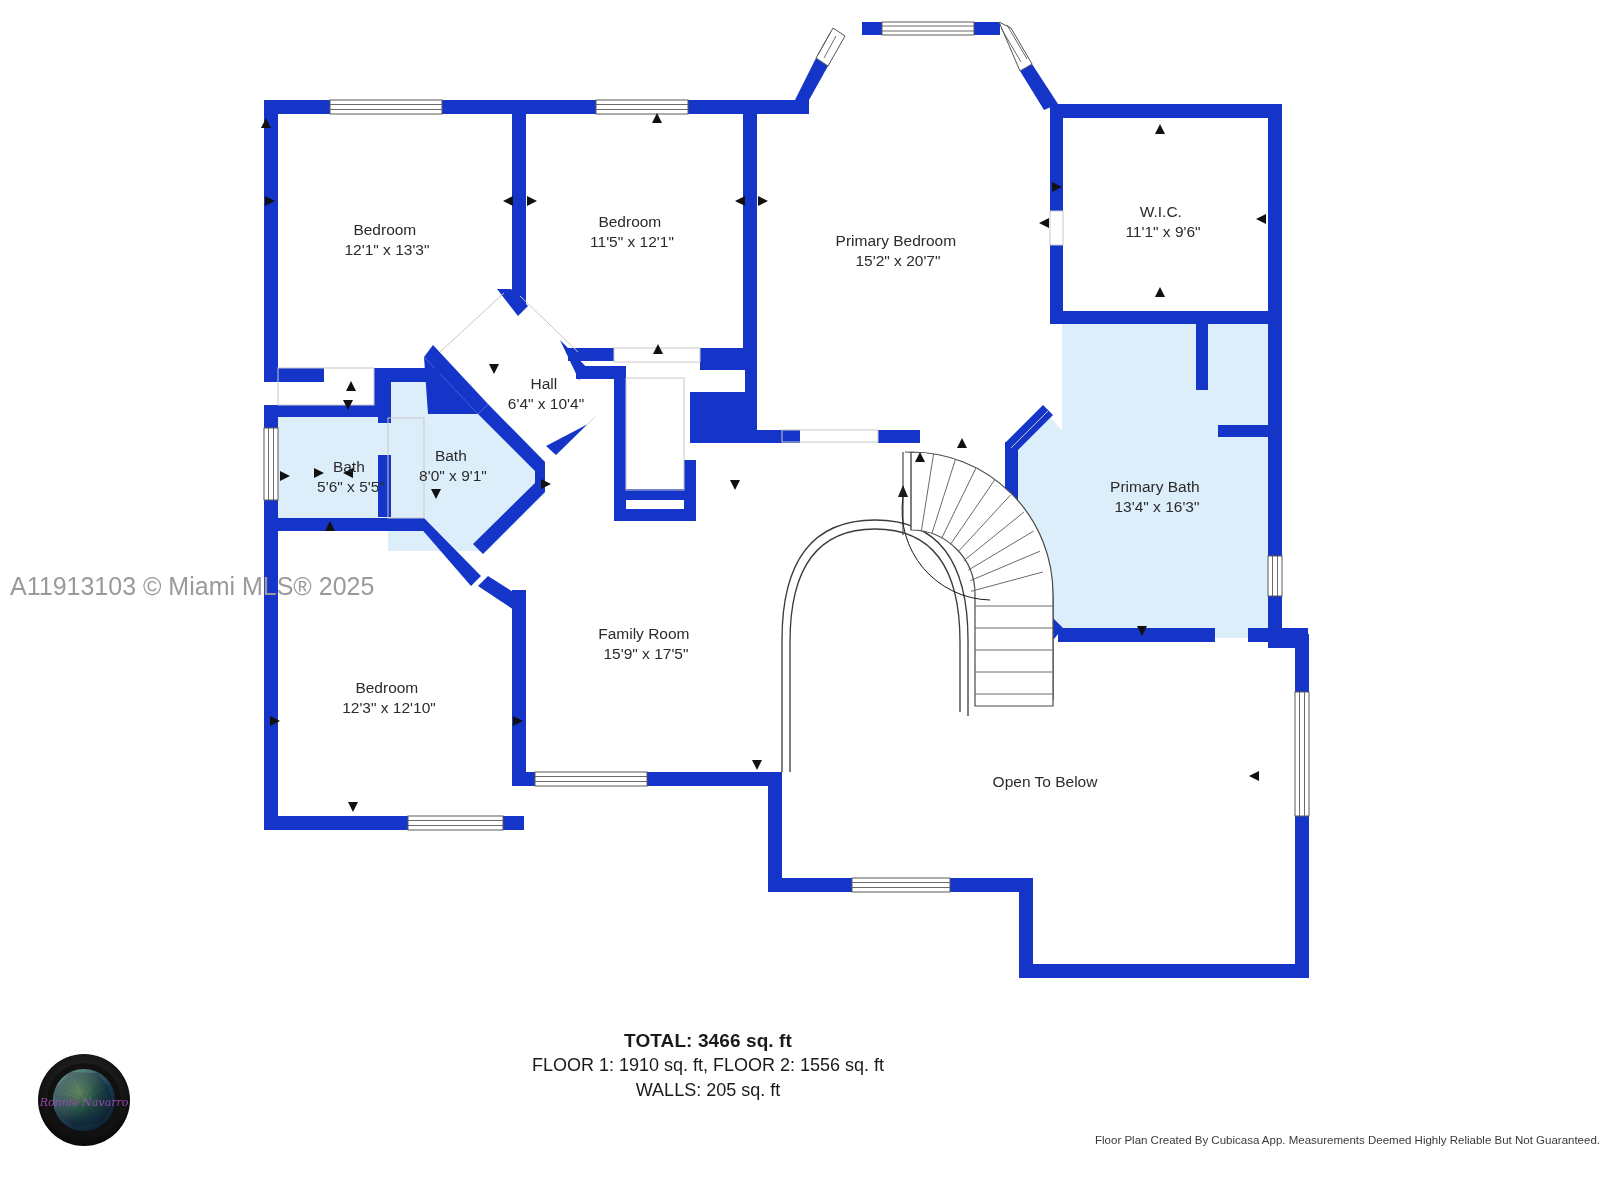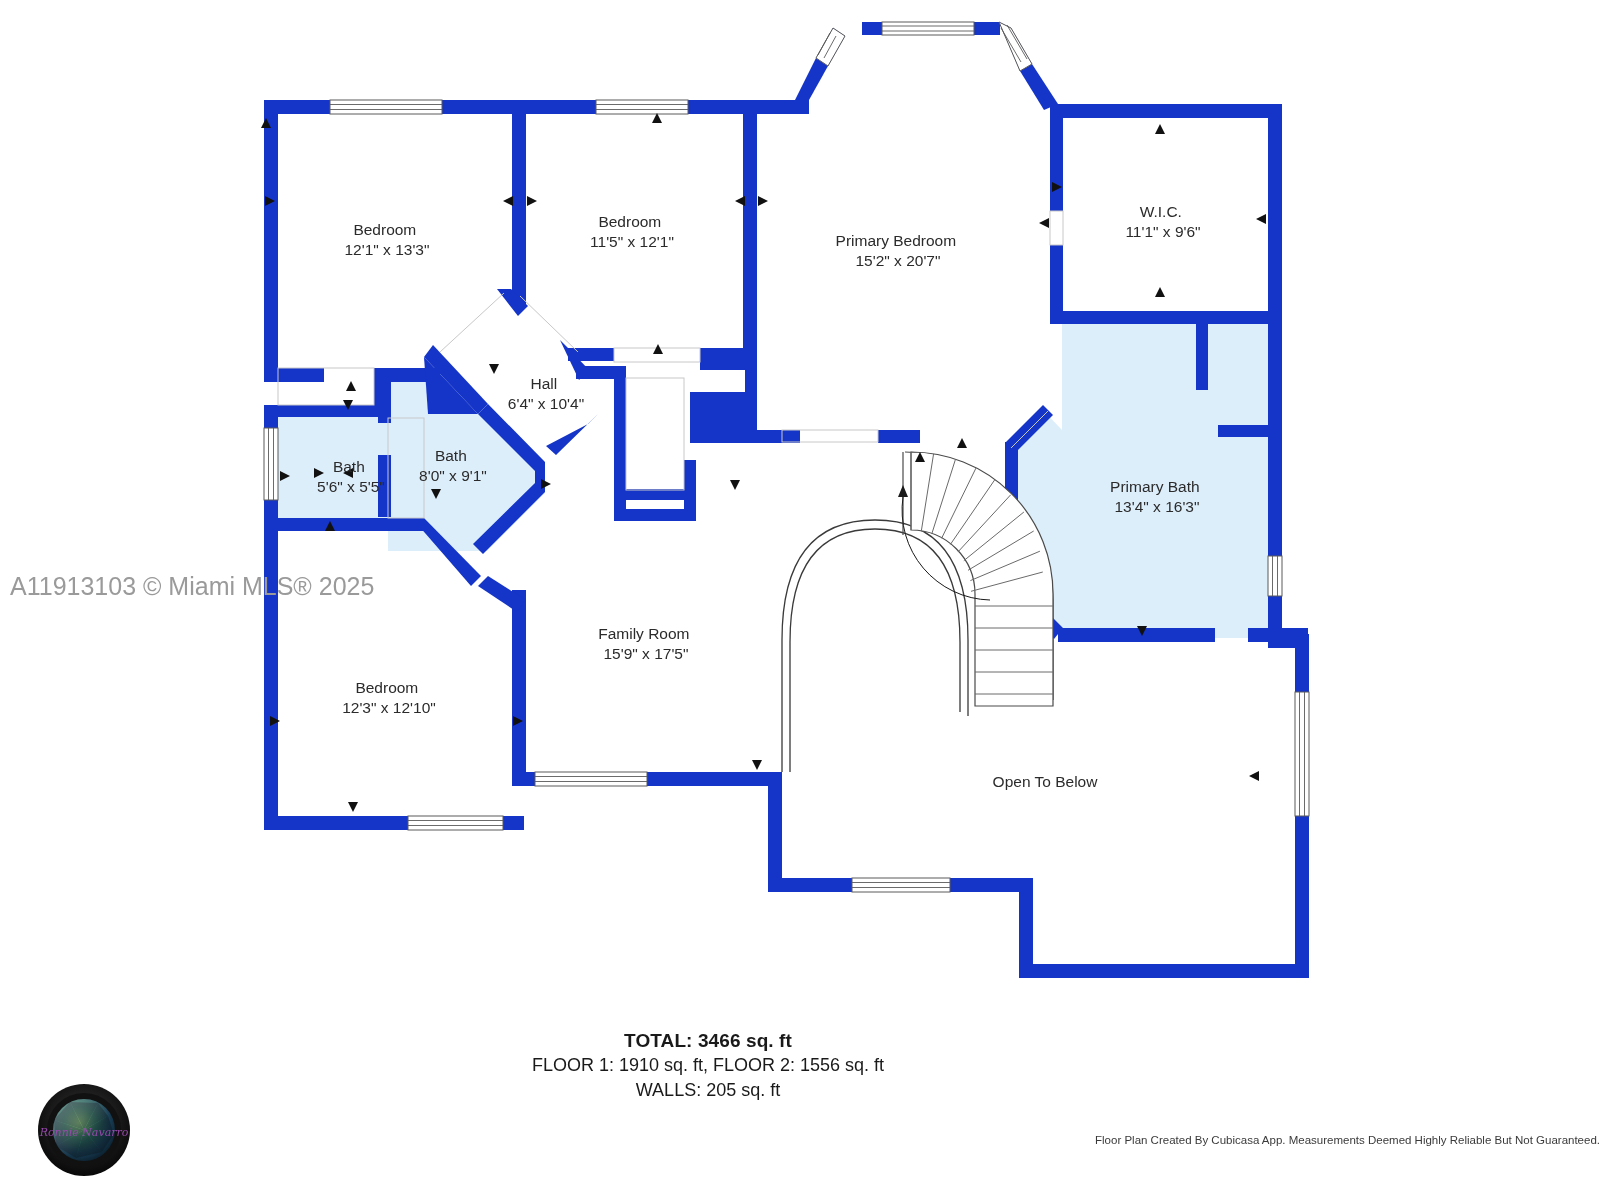--- a/index.html
+++ b/index.html
@@ -73,21 +73,21 @@
     top: 1134px;
     width: 1600px;
     text-align: right;
     font-size: 11.5px;
     color: #3a3a3a;
   }
   
   .logo-wrap {
     position: absolute;
     left: 36px;
-    top: 1082px;
+    top: 1052px;
     width: 96px;
     height: 96px;
   }
 </style>
 </head>
 <body>
 
 <div id="plan-root">
 
   <svg class="plan" viewBox="0 0 1600 1200">

